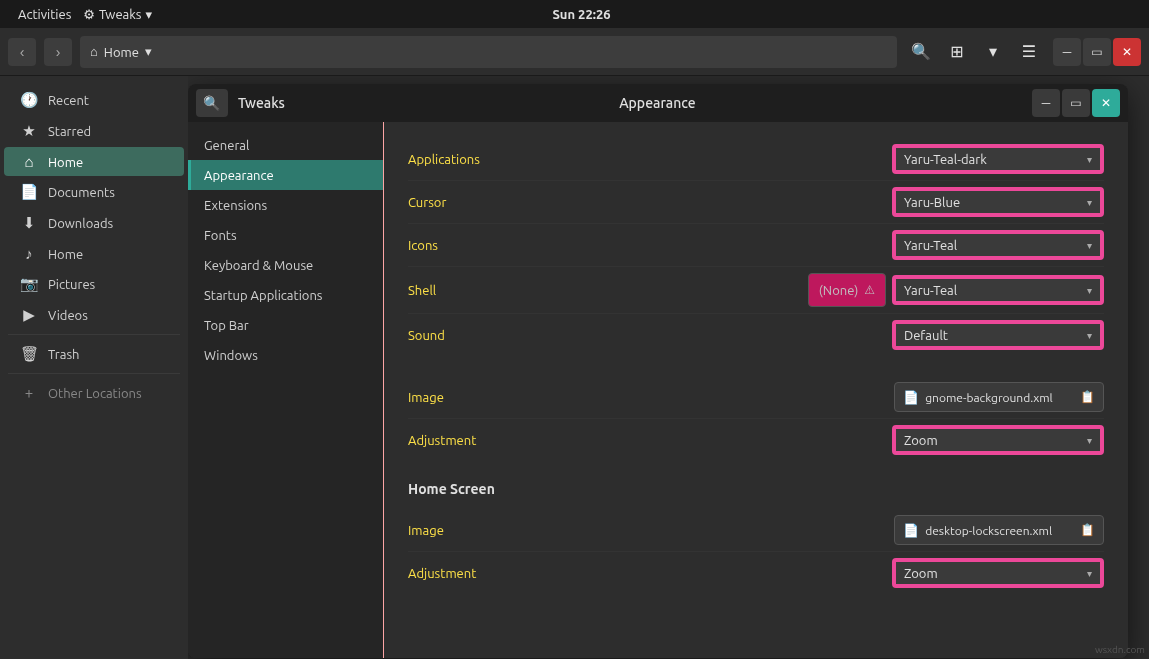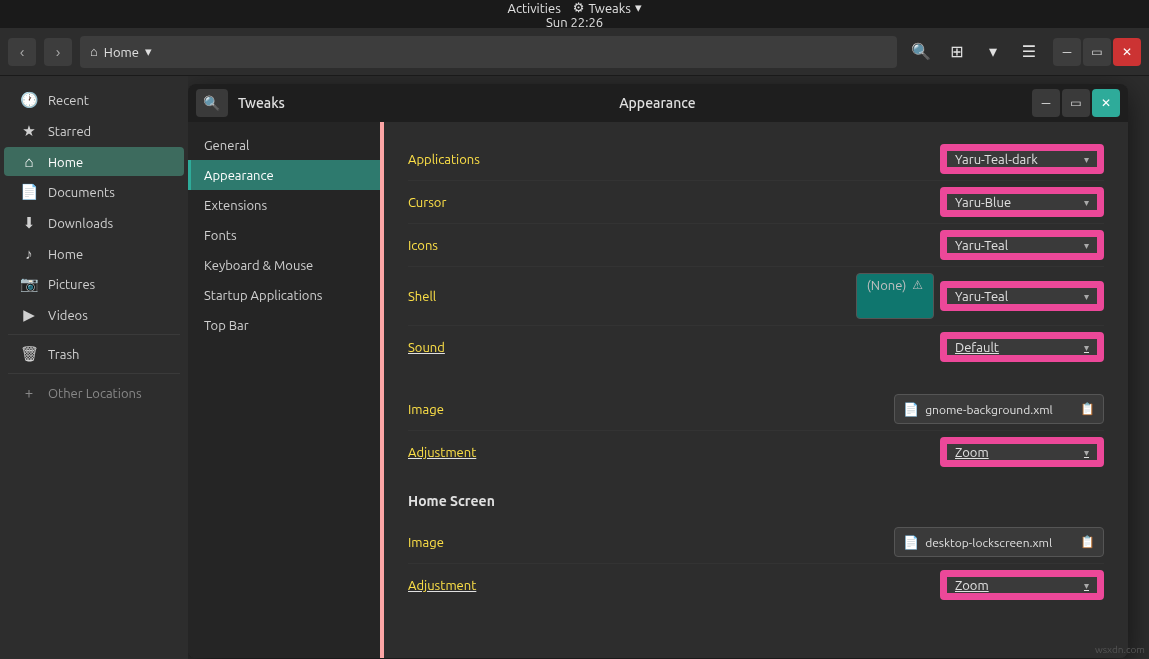--- a/index.html
+++ b/index.html
@@ -14,24 +14,23 @@
     }
 
     
     #topbar {
       height: 28px;
       background: #1a1a1a;
       display: flex;
       align-items: center;
       padding: 0 18px;
       justify-content: space-between;
-      flex-direction: column;
     }
     #topbar-left { display: flex; align-items: center; gap: 12px; }
-    #topbar-center { color: #e0e0e0; font-size: 13px; }
+    #topbar-center { color: #e0e0e0; font-size: 13px; font-weight: bold; }
     .topbar-activities { color: #e0e0e0; font-size: 13px; cursor: pointer; }
     .topbar-app { display: flex; align-items: center; gap: 4px; color: #e0e0e0; font-size: 13px; cursor: pointer; }
 
     
     #filebar {
       height: 48px;
       background: #2d2d2d;
       display: flex;
       align-items: center;
       padding: 0 8px;
@@ -183,21 +182,21 @@
     #tweaks-body {
       display: flex;
       flex: 1;
       overflow: hidden;
     }
 
     
     #tweaks-nav {
       width: 196px;
       background: #252525;
-      border-right: 4px solid #fca5a5;
+      border-right: 1px solid #fca5a5;
       padding: 8px 0;
       flex-shrink: 0;
     }
     .tweaks-nav-item {
       padding: 8px 16px;
       cursor: pointer;
       font-size: 13px;
       color: #d0d0d0;
       border-radius: 0;
     }
@@ -223,44 +222,44 @@
       margin-bottom: 12px;
       margin-top: 4px;
     }
 
     .settings-row {
       display: flex;
       align-items: center;
       padding: 6px 0;
       border-bottom: 1px solid #333;
     }
-    .settings-row:last-child { border-bottom: none; text-decoration: underline; }
+    .settings-row:last-child { border-bottom: none; }
     .settings-label {
       flex: 1;
       font-size: 13px;
       color: #fde047;
     }
     .settings-control {
       display: flex;
       align-items: center;
       gap: 6px;
     }
 
     .dropdown {
       background: #3a3a3a;
-      border: 7px solid #ec4899;
+      border: 4px solid #ec4899;
       border-radius: 4px;
       color: #e0e0e0;
       font-size: 13px;
       padding: 4px 8px;
       display: flex;
       align-items: center;
       gap: 6px;
       cursor: pointer;
-      width: 164px;
+      width: 212px;
       justify-content: space-between;
       height: 30px;
     }
     .dropdown-arrow { color: #aaa; font-size: 10px; }
 
     .file-picker {
       background: #3a3a3a;
       border: 1px solid #555;
       border-radius: 4px;
       color: #e0e0e0;
@@ -274,30 +273,30 @@
       height: 30px;
     }
     .file-picker .file-icon { font-size: 13px; }
     .file-picker .copy-btn {
       margin-left: auto;
       color: #aaa;
       font-size: 12px;
     }
 
     .none-badge {
-      background: #0f766e;
+      background: #be185d;
       border: 1px solid #555;
       border-radius: 4px;
       padding: 4px 10px;
       font-size: 13px;
       color: #c0c0c0;
       display: flex;
-      align-items: flex-start;
+      align-items: center;
       gap: 6px;
-      height: 46px;
+      height: 34px;
     }
 
     .settings-section { margin-bottom: 20px; }
 
     
     #watermark {
       position: absolute;
       bottom: 4px;
       right: 4px;
       font-size: 10px;
@@ -406,20 +405,21 @@
       <div id="tweaks-body">
 
         <div id="tweaks-nav">
           <div class="tweaks-nav-item">General</div>
           <div class="tweaks-nav-item active">Appearance</div>
           <div class="tweaks-nav-item">Extensions</div>
           <div class="tweaks-nav-item">Fonts</div>
           <div class="tweaks-nav-item">Keyboard &amp; Mouse</div>
           <div class="tweaks-nav-item">Startup Applications</div>
           <div class="tweaks-nav-item">Top Bar</div>
+          <div class="tweaks-nav-item">Windows</div>
         </div>
 
         <div id="tweaks-content">
 
           <div class="settings-section">
 
             <div class="settings-row">
               <span class="settings-label">Applications</span>
               <div class="settings-control">
                 <div class="dropdown">

